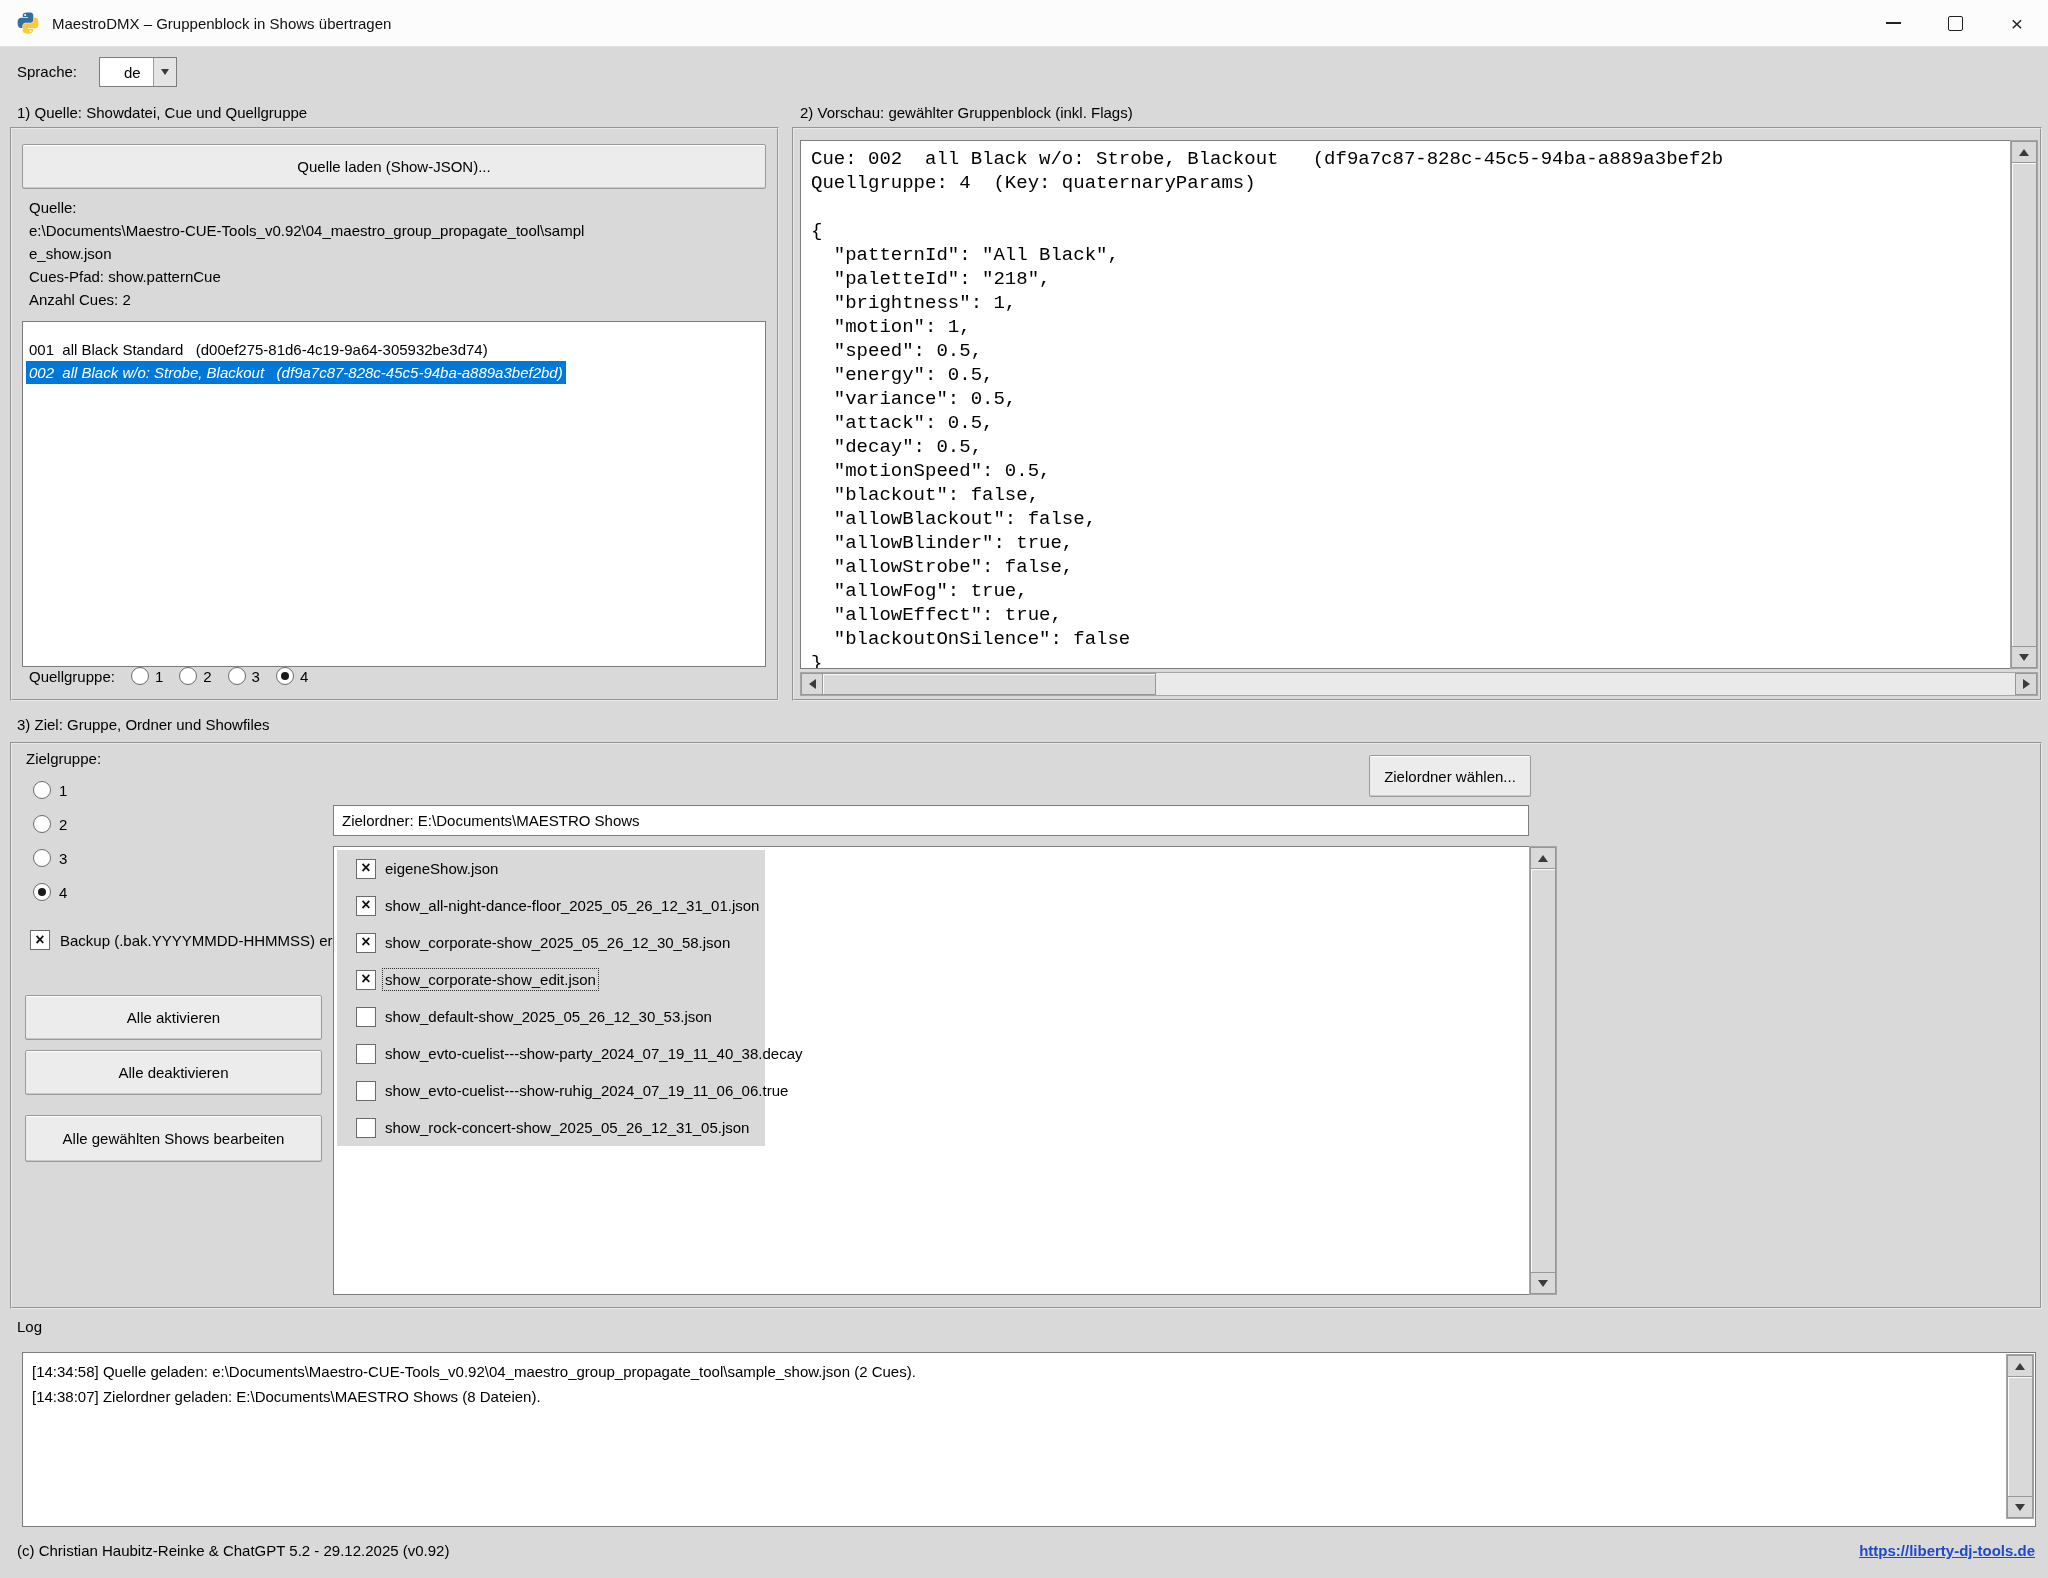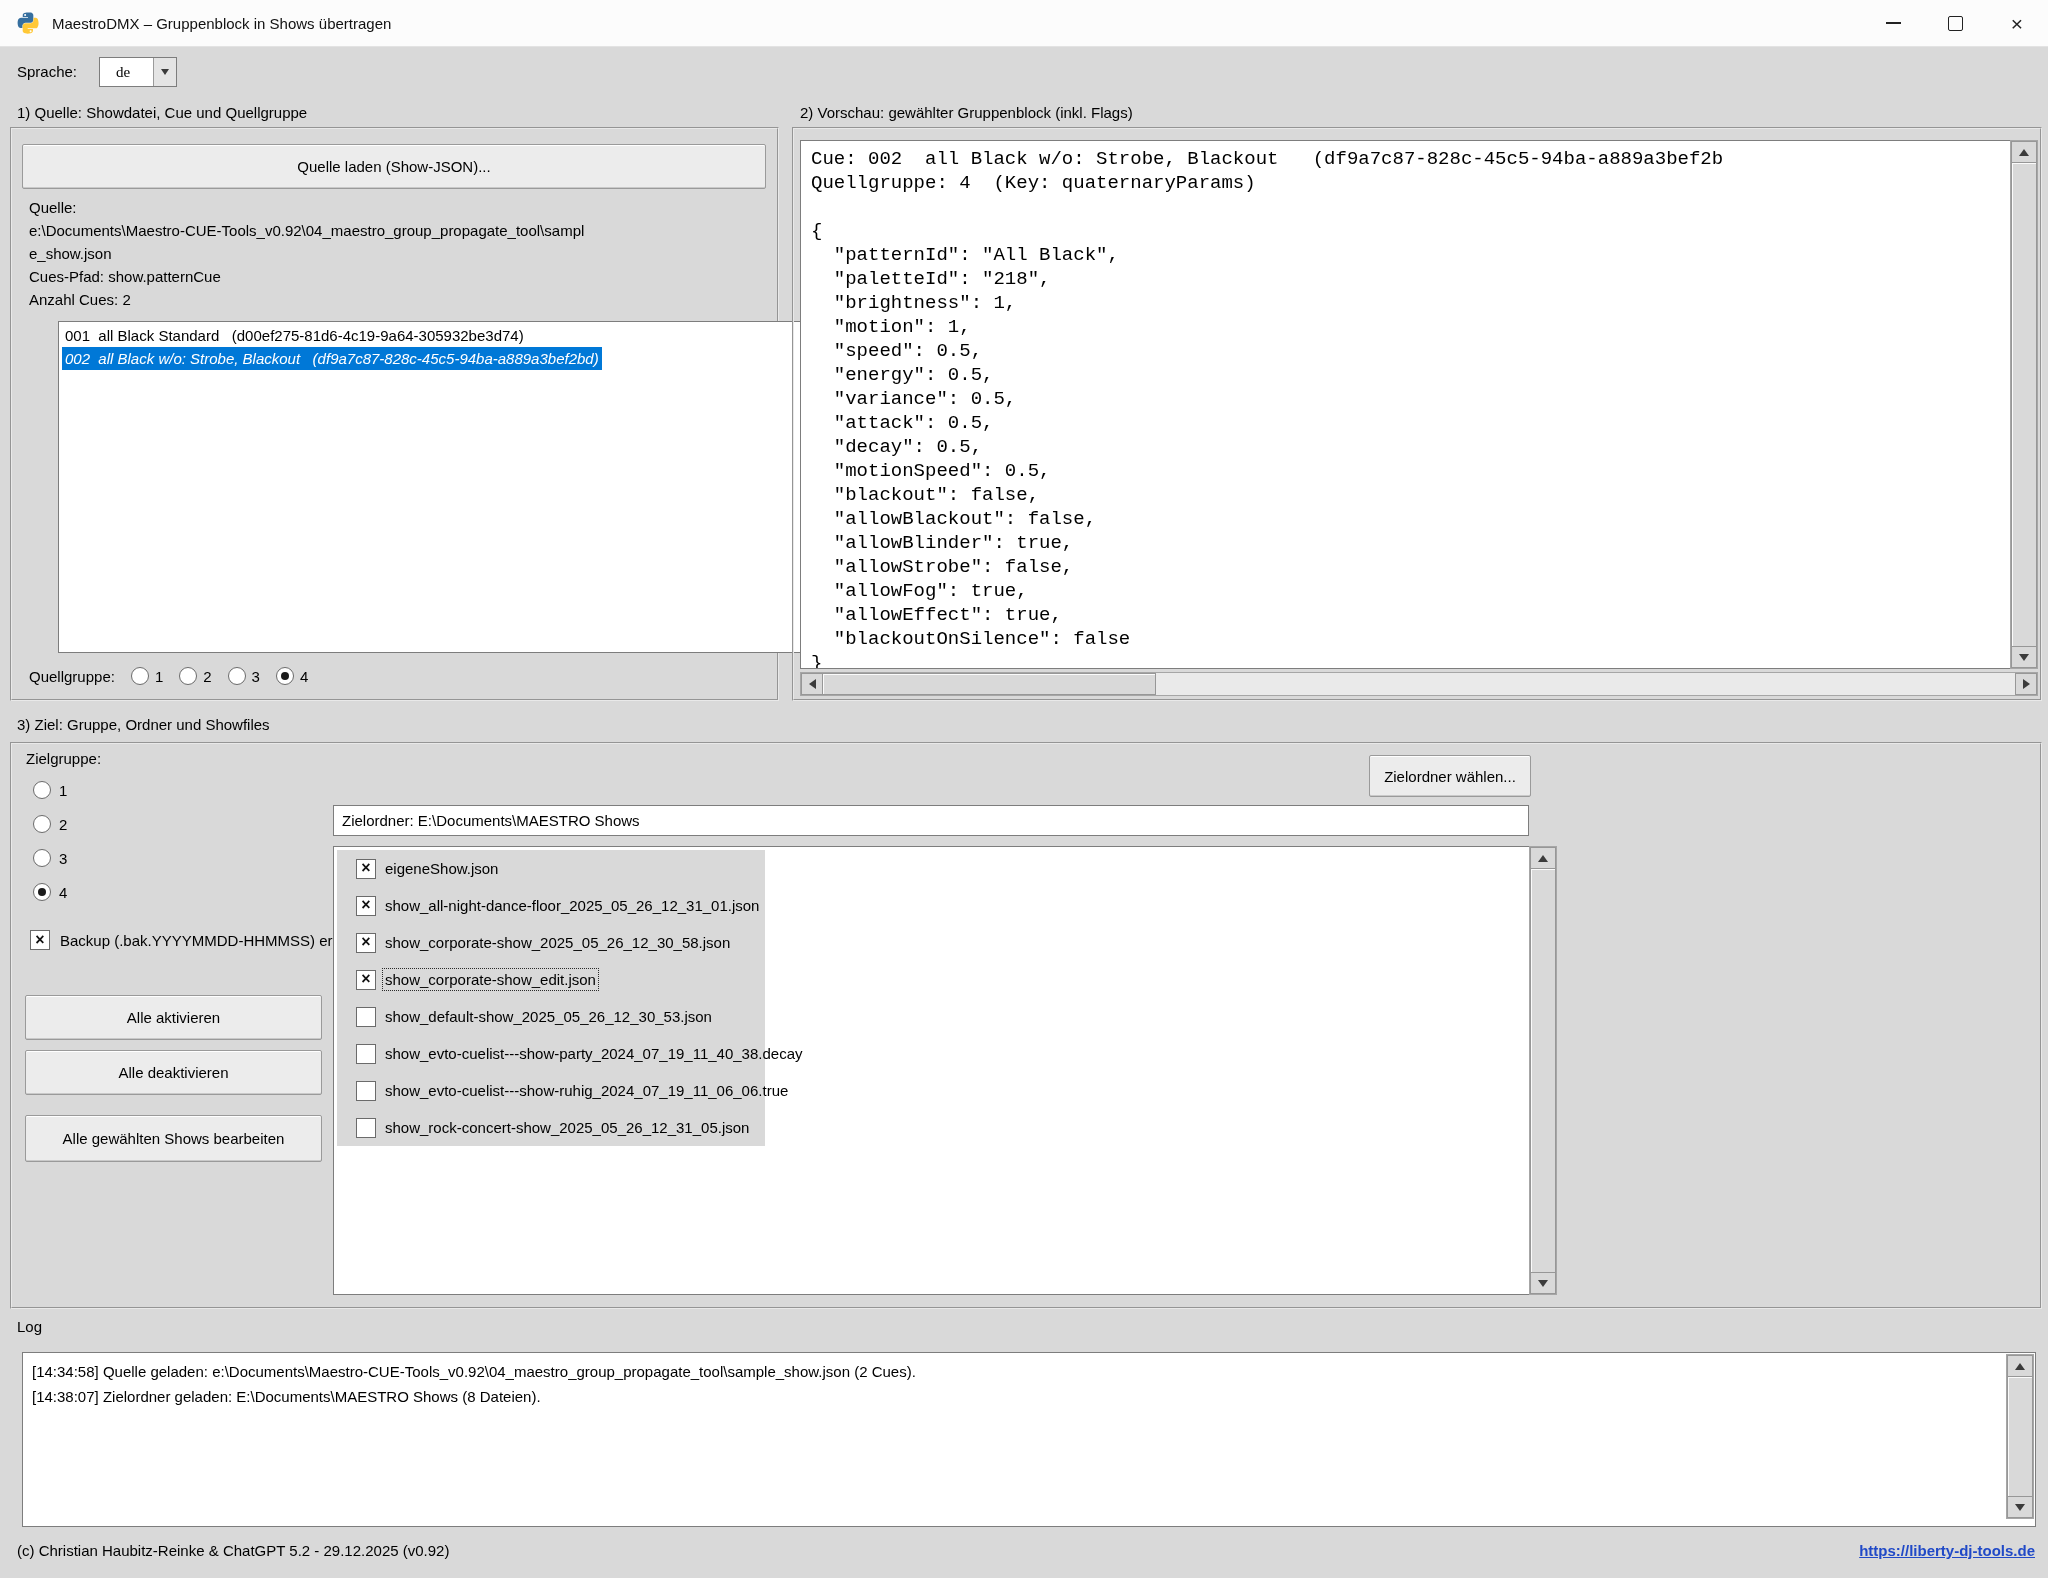--- a/index.html
+++ b/index.html
@@ -23,21 +23,21 @@
 
   
   .btn{position:absolute;background:#ececec;border:1px solid #9a9a9a;border-radius:2px;
        display:flex;align-items:center;justify-content:center;
        box-shadow:inset 0 1px 0 #ffffff, inset 0 -1px 0 #c9c9c9;cursor:default;white-space:pre;}
 
   
   .sunken{position:absolute;background:#ffffff;border:1px solid #7d7d7d;overflow:hidden;}
 
   
-  .listbox{padding-top:2px;margin-left:36px;}
+  .listbox{padding-top:16px;}
   .list-item{height:23px;line-height:23px;padding-left:3px;white-space:pre;}
   .li-text{display:inline-block;padding:0 3px;}
   .list-item.selected .li-text{background:var(--selection,#0078d7);color:var(--selection-text,#fff);font-style:italic;}
 
   
   .info-block{position:absolute;white-space:pre;line-height:23px;}
   .mono-content{padding:6px 10px;white-space:pre;
      font-family:"Liberation Mono","DejaVu Sans Mono",monospace;font-size:19px;line-height:24px;}
   .log-line{padding:0 9px;white-space:pre;line-height:25px;}
   .logbox{padding-top:6px;}
@@ -68,21 +68,21 @@
             box-shadow:inset 1px 1px 0 #fbfbfb;}
   .v .sb-arrow{left:0;right:0;height:20px;}
   .h .sb-arrow{top:0;bottom:0;width:20px;}
   .tri-up{width:0;height:0;border-left:5px solid transparent;border-right:5px solid transparent;border-bottom:7px solid #3b3b3b;}
   .tri-down{width:0;height:0;border-left:5px solid transparent;border-right:5px solid transparent;border-top:7px solid #3b3b3b;}
   .tri-left{width:0;height:0;border-top:5px solid transparent;border-bottom:5px solid transparent;border-right:7px solid #3b3b3b;}
   .tri-right{width:0;height:0;border-top:5px solid transparent;border-bottom:5px solid transparent;border-left:7px solid #3b3b3b;}
 
   
   .combobox{position:absolute;background:#fff;border:1px solid #7d7d7d;display:flex;align-items:center;}
-  .combo-value{flex:1;padding-left:16px;font-family:Liberation Serif, serif;}
+  .combo-value{flex:1;padding-left:24px;}
   .combo-arrow{width:22px;align-self:stretch;background:#e4e4e4;border-left:1px solid #9a9a9a;
                display:flex;align-items:center;justify-content:center;}
 
   
   .entry{position:absolute;background:#fff;border:1px solid #7d7d7d;font-family:"Liberation Sans",sans-serif;
          font-size:15px;color:#000;padding:0 0 0 8px;outline:none;}
 
   .footer-link{font-weight:bold;text-decoration:underline;color:var(--link,#2049c7);white-space:pre;}
 </style>
 </head>

